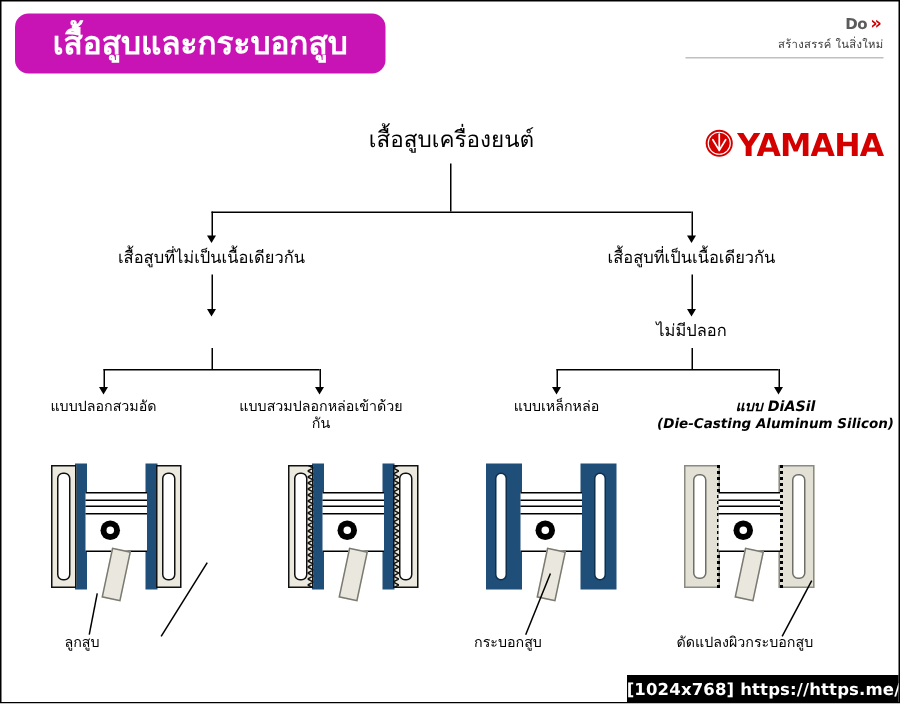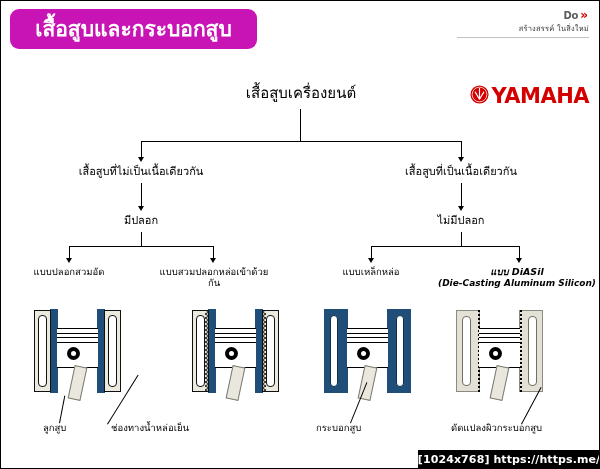--- a/index.html
+++ b/index.html
@@ -252,21 +252,20 @@
 
   <div class="node node-l2" style="left:55px; top:165px; width:170px;">เสื้อสูบที่ไม่เป็นเนื้อเดียวกัน</div>
   <div class="node node-l2" style="left:380px; top:165px; width:160px;">เสื้อสูบที่เป็นเนื้อเดียวกัน</div>
 
   <div class="vline" style="left:140px; top:182px; height:25px;"></div>
   <div class="arrowhead" style="left:136.5px; top:205px;"></div>
 
   <div class="vline" style="left:460px; top:182px; height:25px;"></div>
   <div class="arrowhead" style="left:456.5px; top:205px;"></div>
 
-  <div class="node node-l3" style="left:90px; top:214px; width:100px;">มีปลอก</div>
   <div class="node node-l3" style="left:410px; top:214px; width:100px;">ไม่มีปลอก</div>
 
   <div class="vline" style="left:140px; top:231px; height:14px;"></div>
   <div class="hline" style="left:68px; top:245px; width:144px;"></div>
   <div class="vline" style="left:68px; top:245px; height:14px;"></div>
   <div class="arrowhead" style="left:64.5px; top:257px;"></div>
   <div class="vline" style="left:212px; top:245px; height:14px;"></div>
   <div class="arrowhead" style="left:208.5px; top:257px;"></div>
 
   <div class="vline" style="left:460px; top:231px; height:14px;"></div>
@@ -357,21 +356,20 @@
     <div class="pin" style="left:36px; top:38px; width:13px; height:13px;"></div>
     <div class="rod" style="left:40px; top:57px; width:13px; height:34px; transform:rotate(12deg);"></div>
   </div>
 
   <div class="leader" style="left:58px; top:422px; width:28px; transform:rotate(-79deg);"></div>
   <div class="leader" style="left:106px; top:423px; width:58px; transform:rotate(-58deg);"></div>
   <div class="leader" style="left:349px; top:422px; width:44px; transform:rotate(-68deg);"></div>
   <div class="leader" style="left:520px; top:423px; width:42px; transform:rotate(-62deg);"></div>
 
   <div class="caption" style="left:42px; top:419px;">ลูกสูบ</div>
-  <div class="caption" style="left:110px; top:419px;">ช่องทางน้ำหล่อเย็น</div>
   <div class="caption" style="left:315px; top:419px;">กระบอกสูบ</div>
   <div class="caption" style="left:450px; top:419px;">ดัดแปลงผิวกระบอกสูบ</div>
 
   <div id="footer-bar">
     <span id="footer-text">[1024x768] https://https.me/</span>
   </div>
 
 </div>
 
 </body></html>

